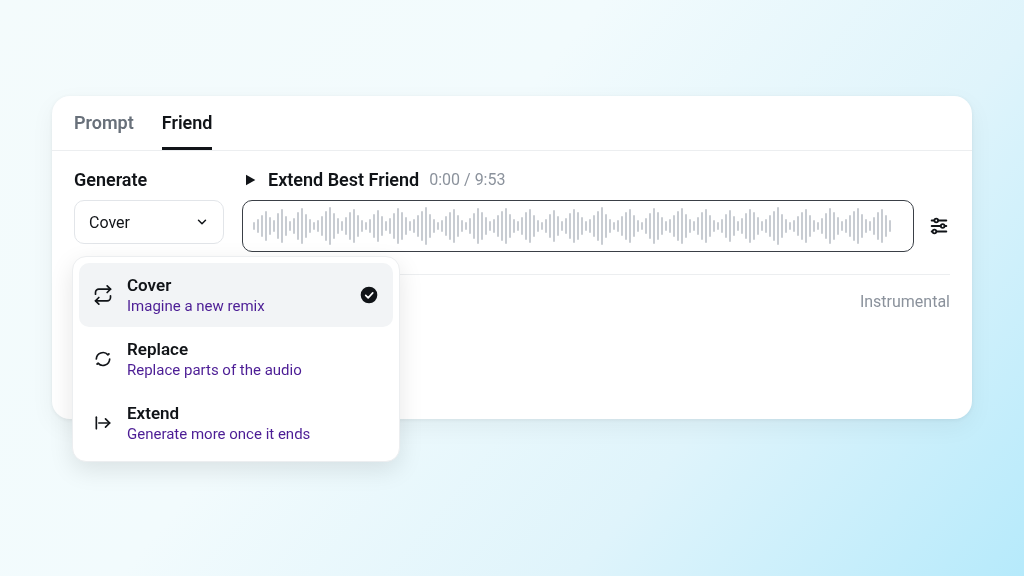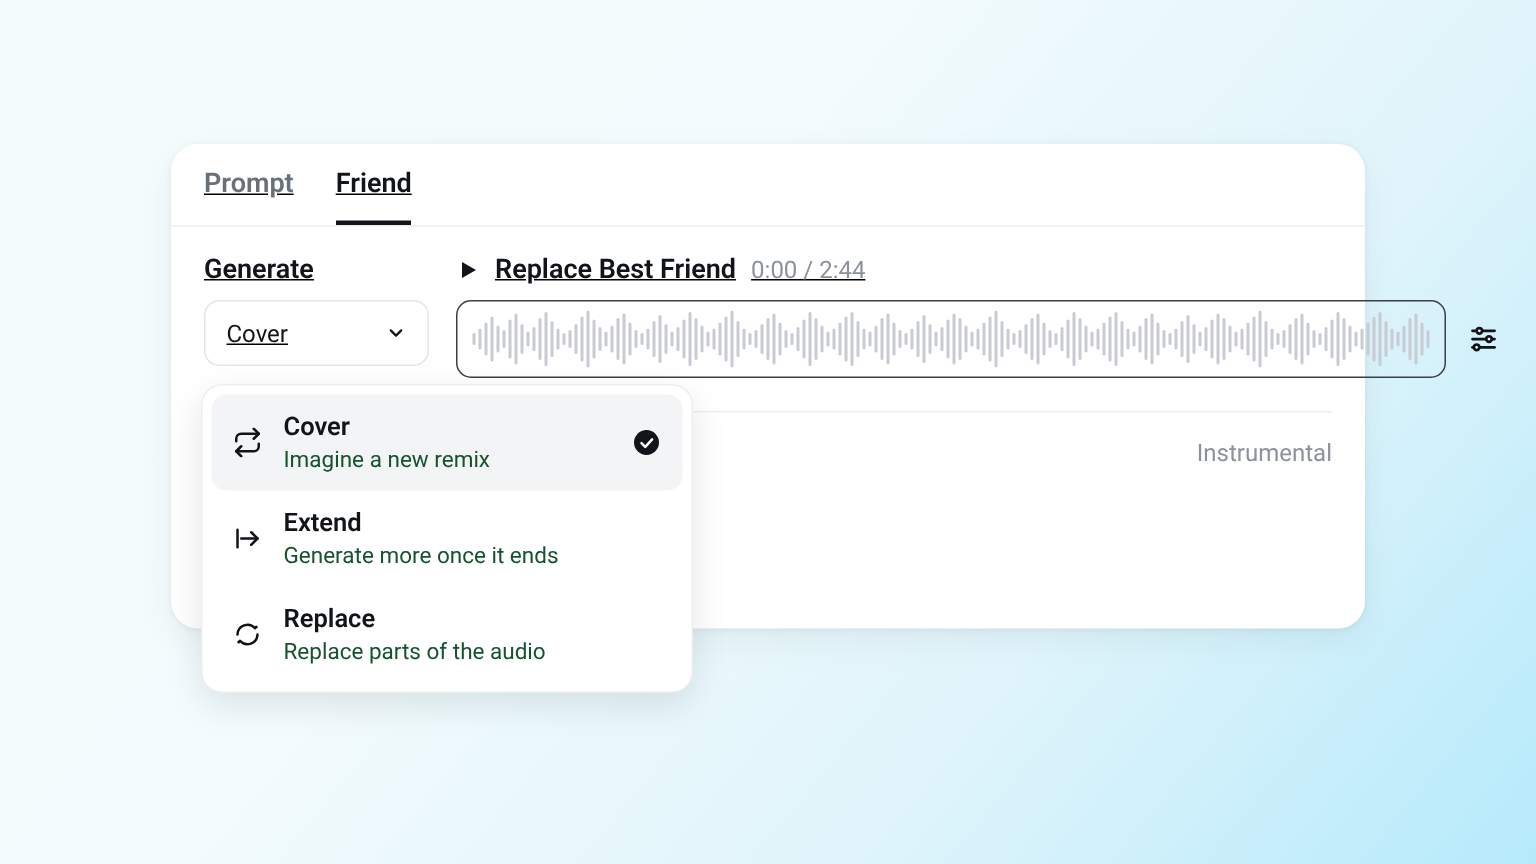--- a/index.html
+++ b/index.html
@@ -5,26 +5,25 @@
   * { box-sizing: border-box; margin: 0; padding: 0; }
   html, body { width: 1024px; height: 576px; font-family: -apple-system, BlinkMacSystemFont, "Segoe UI", Roboto, Helvetica, Arial, sans-serif; }
   body {
     background: linear-gradient(130deg, #f4fbfc 0%, #f2fbfd 40%, #dff4fb 70%, #b6eafb 100%);
     display: flex;
     align-items: flex-start;
     justify-content: center;
     padding-top: 96px;
   }
   .panel {
-    width: 796px;
+    width: 920px;
     background: #fff;
     border-radius: 18px;
     box-shadow: 0 1px 4px rgba(0,0,0,0.06), 0 8px 24px rgba(0,0,0,0.05);
     position: relative;
-    text-decoration: underline;
   }
   .tabs {
     display: flex;
     gap: 28px;
     padding: 16px 22px 0 22px;
     border-bottom: 1px solid #eceef0;
   }
   .tab {
     font-size: 18px;
     font-weight: 600;
@@ -122,21 +121,21 @@
     align-items: center;
     gap: 14px;
     padding: 12px 14px;
     border-radius: 10px;
     cursor: pointer;
   }
   .dd-item.selected { background: #f2f4f6; }
   .dd-icon { width: 20px; height: 20px; flex: 0 0 20px; }
   .dd-text { flex: 1; }
   .dd-title { font-size: 17px; font-weight: 600; color: #111418; }
-  .dd-desc { font-size: 15px; color: #14532d; margin-top: 2px; }
+  .dd-desc { font-size: 15px; color: #4c1d95; margin-top: 2px; }
   .dd-check { width: 20px; height: 20px; }
   .divider {
     border-top: 1px solid #eceef0;
     margin-top: 22px;
   }
 </style>
 </head>
 <body>
 
 <div class="panel">
@@ -156,22 +155,22 @@
               <polyline points="6 9 12 15 18 9"></polyline>
             </svg>
         </div>
       </div>
 
       <div class="track-col">
         <div class="track-header">
           <svg class="play" viewBox="0 0 24 24" fill="#111418">
               <polygon points="6,4 20,12 6,20"></polygon>
             </svg>
-          <span class="track-title">Replace Best Friend</span>
-          <span class="track-time">0:00 / 2:44</span>
+          <span class="track-title">Extend Best Friend</span>
+          <span class="track-time">0:00 / 9:53</span>
         </div>
         <div class="wave-wrap">
           <div class="waveform" id="waveform">
               <div class="bar" style="height: 8px;"></div>
               <div class="bar" style="height: 14px;"></div>
               <div class="bar" style="height: 22px;"></div>
               <div class="bar" style="height: 30px;"></div>
               <div class="bar" style="height: 18px;"></div>
               <div class="bar" style="height: 12px;"></div>
               <div class="bar" style="height: 26px;"></div>
@@ -359,37 +358,37 @@
         <div class="dd-desc">Imagine a new remix</div>
       </div>
       <svg class="dd-check" viewBox="0 0 24 24">
         <circle cx="12" cy="12" r="10" fill="#111418"></circle>
         <polyline points="8 12.5 11 15.5 16.5 9.5" fill="none" stroke="#fff" stroke-width="2" stroke-linecap="round" stroke-linejoin="round"></polyline>
       </svg>
     </div>
 
     <div class="dd-item">
       <svg class="dd-icon" viewBox="0 0 24 24" fill="none" stroke="#111418" stroke-width="2" stroke-linecap="round" stroke-linejoin="round">
-        <line x1="4" y1="5" x2="4" y2="19"></line>
-        <line x1="7" y1="12" x2="20" y2="12"></line>
-        <polyline points="15 7 20 12 15 17"></polyline>
-      </svg>
-      <div class="dd-text">
-        <div class="dd-title">Extend</div>
-        <div class="dd-desc">Generate more once it ends</div>
-      </div>
-    </div>
-
-    <div class="dd-item">
-      <svg class="dd-icon" viewBox="0 0 24 24" fill="none" stroke="#111418" stroke-width="2" stroke-linecap="round" stroke-linejoin="round">
         <path d="M4 12a8 8 0 0 1 14-5"></path>
         <path d="M20 12a8 8 0 0 1-14 5"></path>
         <circle cx="19" cy="6" r="1.2" fill="#111418" stroke="none"></circle>
         <circle cx="5" cy="18" r="1.2" fill="#111418" stroke="none"></circle>
       </svg>
       <div class="dd-text">
         <div class="dd-title">Replace</div>
         <div class="dd-desc">Replace parts of the audio</div>
       </div>
     </div>
+
+    <div class="dd-item">
+      <svg class="dd-icon" viewBox="0 0 24 24" fill="none" stroke="#111418" stroke-width="2" stroke-linecap="round" stroke-linejoin="round">
+        <line x1="4" y1="5" x2="4" y2="19"></line>
+        <line x1="7" y1="12" x2="20" y2="12"></line>
+        <polyline points="15 7 20 12 15 17"></polyline>
+      </svg>
+      <div class="dd-text">
+        <div class="dd-title">Extend</div>
+        <div class="dd-desc">Generate more once it ends</div>
+      </div>
+    </div>
   </div>
 
 </div>
 
 </body></html>

